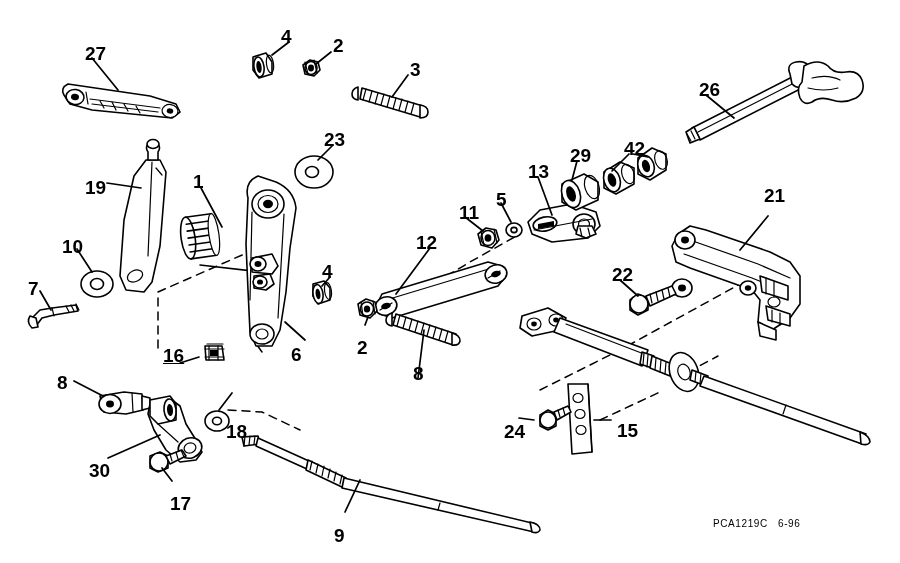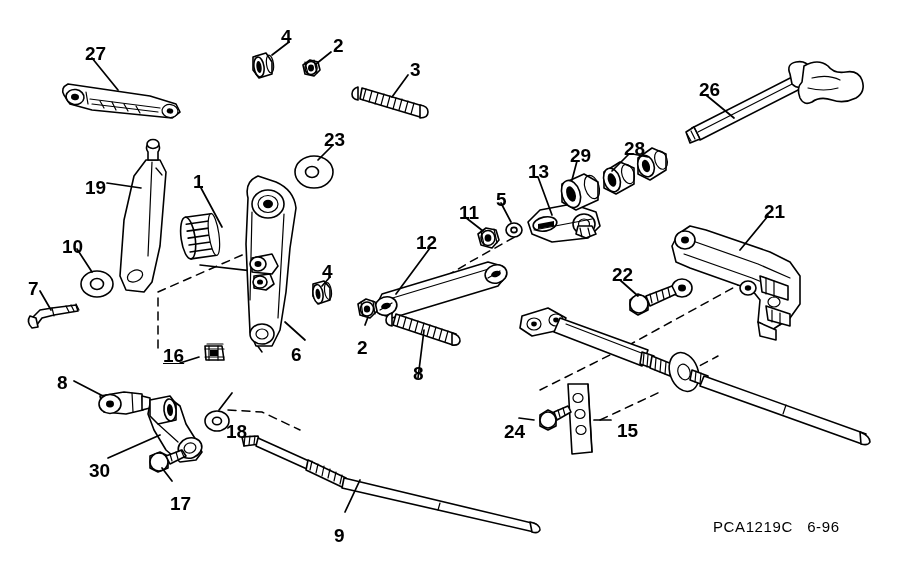--- a/index.html
+++ b/index.html
@@ -31,21 +31,21 @@
     line-height: 1;
     white-space: nowrap;
     -webkit-user-select: none;
     user-select: none;
   }
   #drawing-code {
     position: absolute;
     left: 713px;
     top: 518px;
     font-family: "Liberation Sans", sans-serif;
-    font-size: 15px;
+    font-size: 10px;
     letter-spacing: 0.6px;
     color: #000000;
     white-space: pre;
   }
 </style>
 </head>
 <body>
 
 <div id="sheet">
 
@@ -415,25 +415,25 @@
       <div class="callout" style="left: 459px; top: 203px;">11</div>
       <div class="callout" style="left: 416px; top: 233px;">12</div>
       <div class="callout" style="left: 528px; top: 162px;">13</div>
       <div class="callout" style="left: 413px; top: 364px;">8</div>
       <div class="callout" style="left: 617px; top: 421px;">15</div>
       <div class="callout" style="left: 163px; top: 346px; text-decoration: underline;">16</div>
       <div class="callout" style="left: 170px; top: 494px;">17</div>
       <div class="callout" style="left: 226px; top: 380px; margin-top: 42px;">18</div>
       <div class="callout" style="left: 85px; top: 178px;">19</div>
       <div class="callout" style="left: 89px; top: 461px;">30</div>
-      <div class="callout" style="left: 764px; top: 202px;">21</div>
+      <div class="callout" style="left: 764px; top: 186px;">21</div>
       <div class="callout" style="left: 612px; top: 265px;">22</div>
       <div class="callout" style="left: 324px; top: 130px;">23</div>
       <div class="callout" style="left: 504px; top: 415px; margin-top: 7px;">24</div>
       <div class="callout" style="left: 699px; top: 80px;">26</div>
       <div class="callout" style="left: 85px; top: 44px;">27</div>
-      <div class="callout" style="left: 624px; top: 139px;">28</div>
+      <div class="callout" style="left: 624px; top: 139px;">42</div>
       <div class="callout" style="left: 570px; top: 146px;">29</div>
     </div>
 
   <div id="drawing-code">PCA1219C   6-96</div>
 
 </div>
 
 </body></html>

